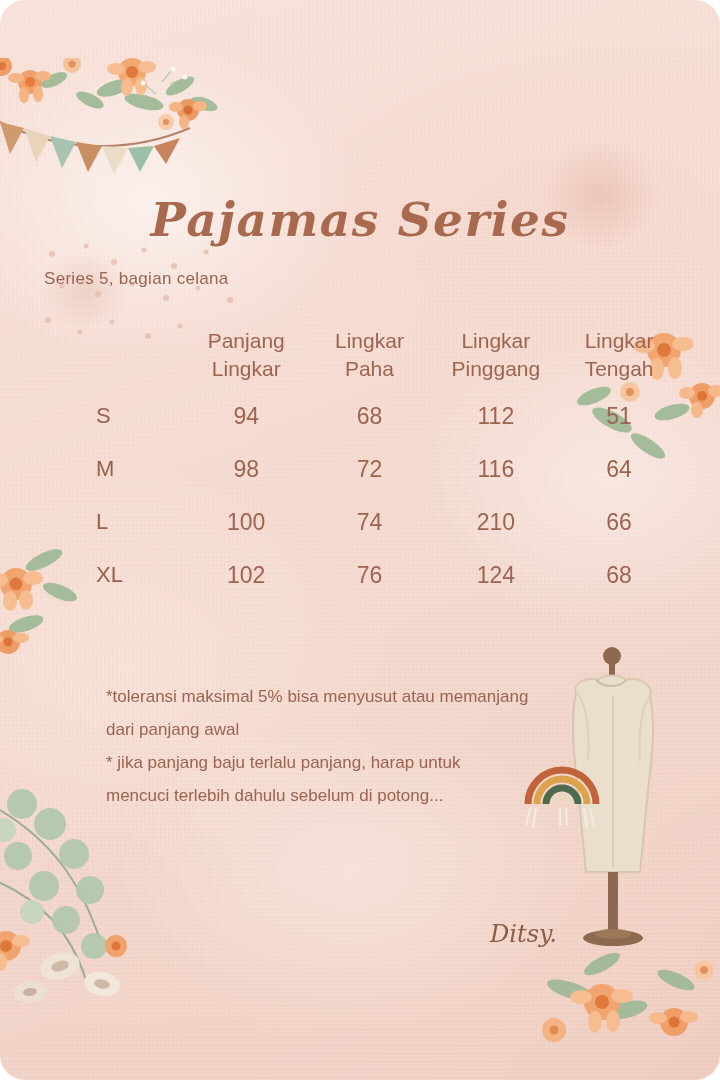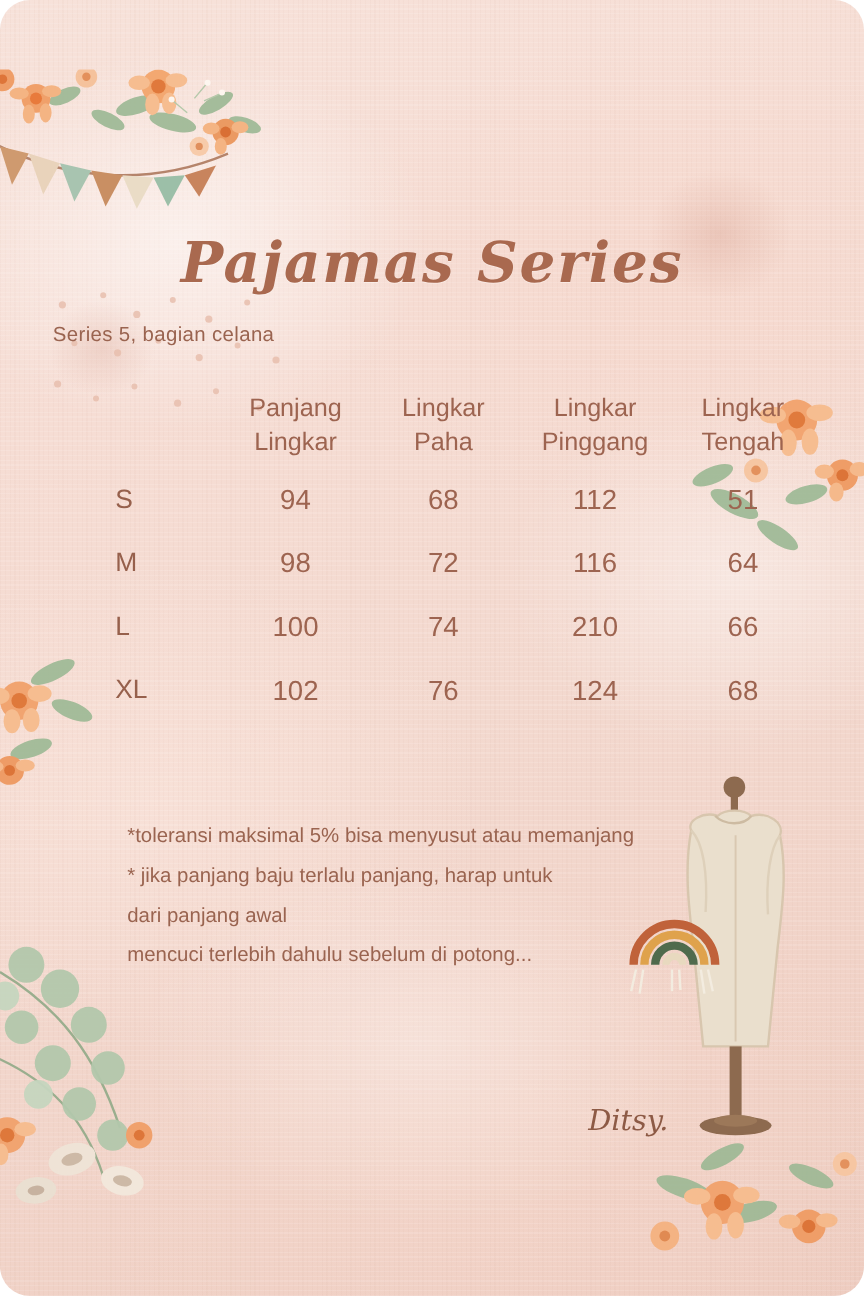--- a/index.html
+++ b/index.html
@@ -488,20 +488,20 @@
           <td>102</td>
           <td>76</td>
           <td>124</td>
           <td>68</td>
         </tr>
       </tbody>
     </table>
 
     <div class="notes">
       <p>*toleransi  maksimal 5% bisa menyusut atau memanjang</p>
+      <p>dari panjang awal</p>
       <p>* jika panjang baju terlalu panjang, harap  untuk</p>
-      <p>dari panjang awal</p>
       <p>mencuci terlebih dahulu sebelum di potong...</p>
     </div>
   </div>
 
   <div class="brand">Ditsy.</div>
 </div>
 
 </body></html>

